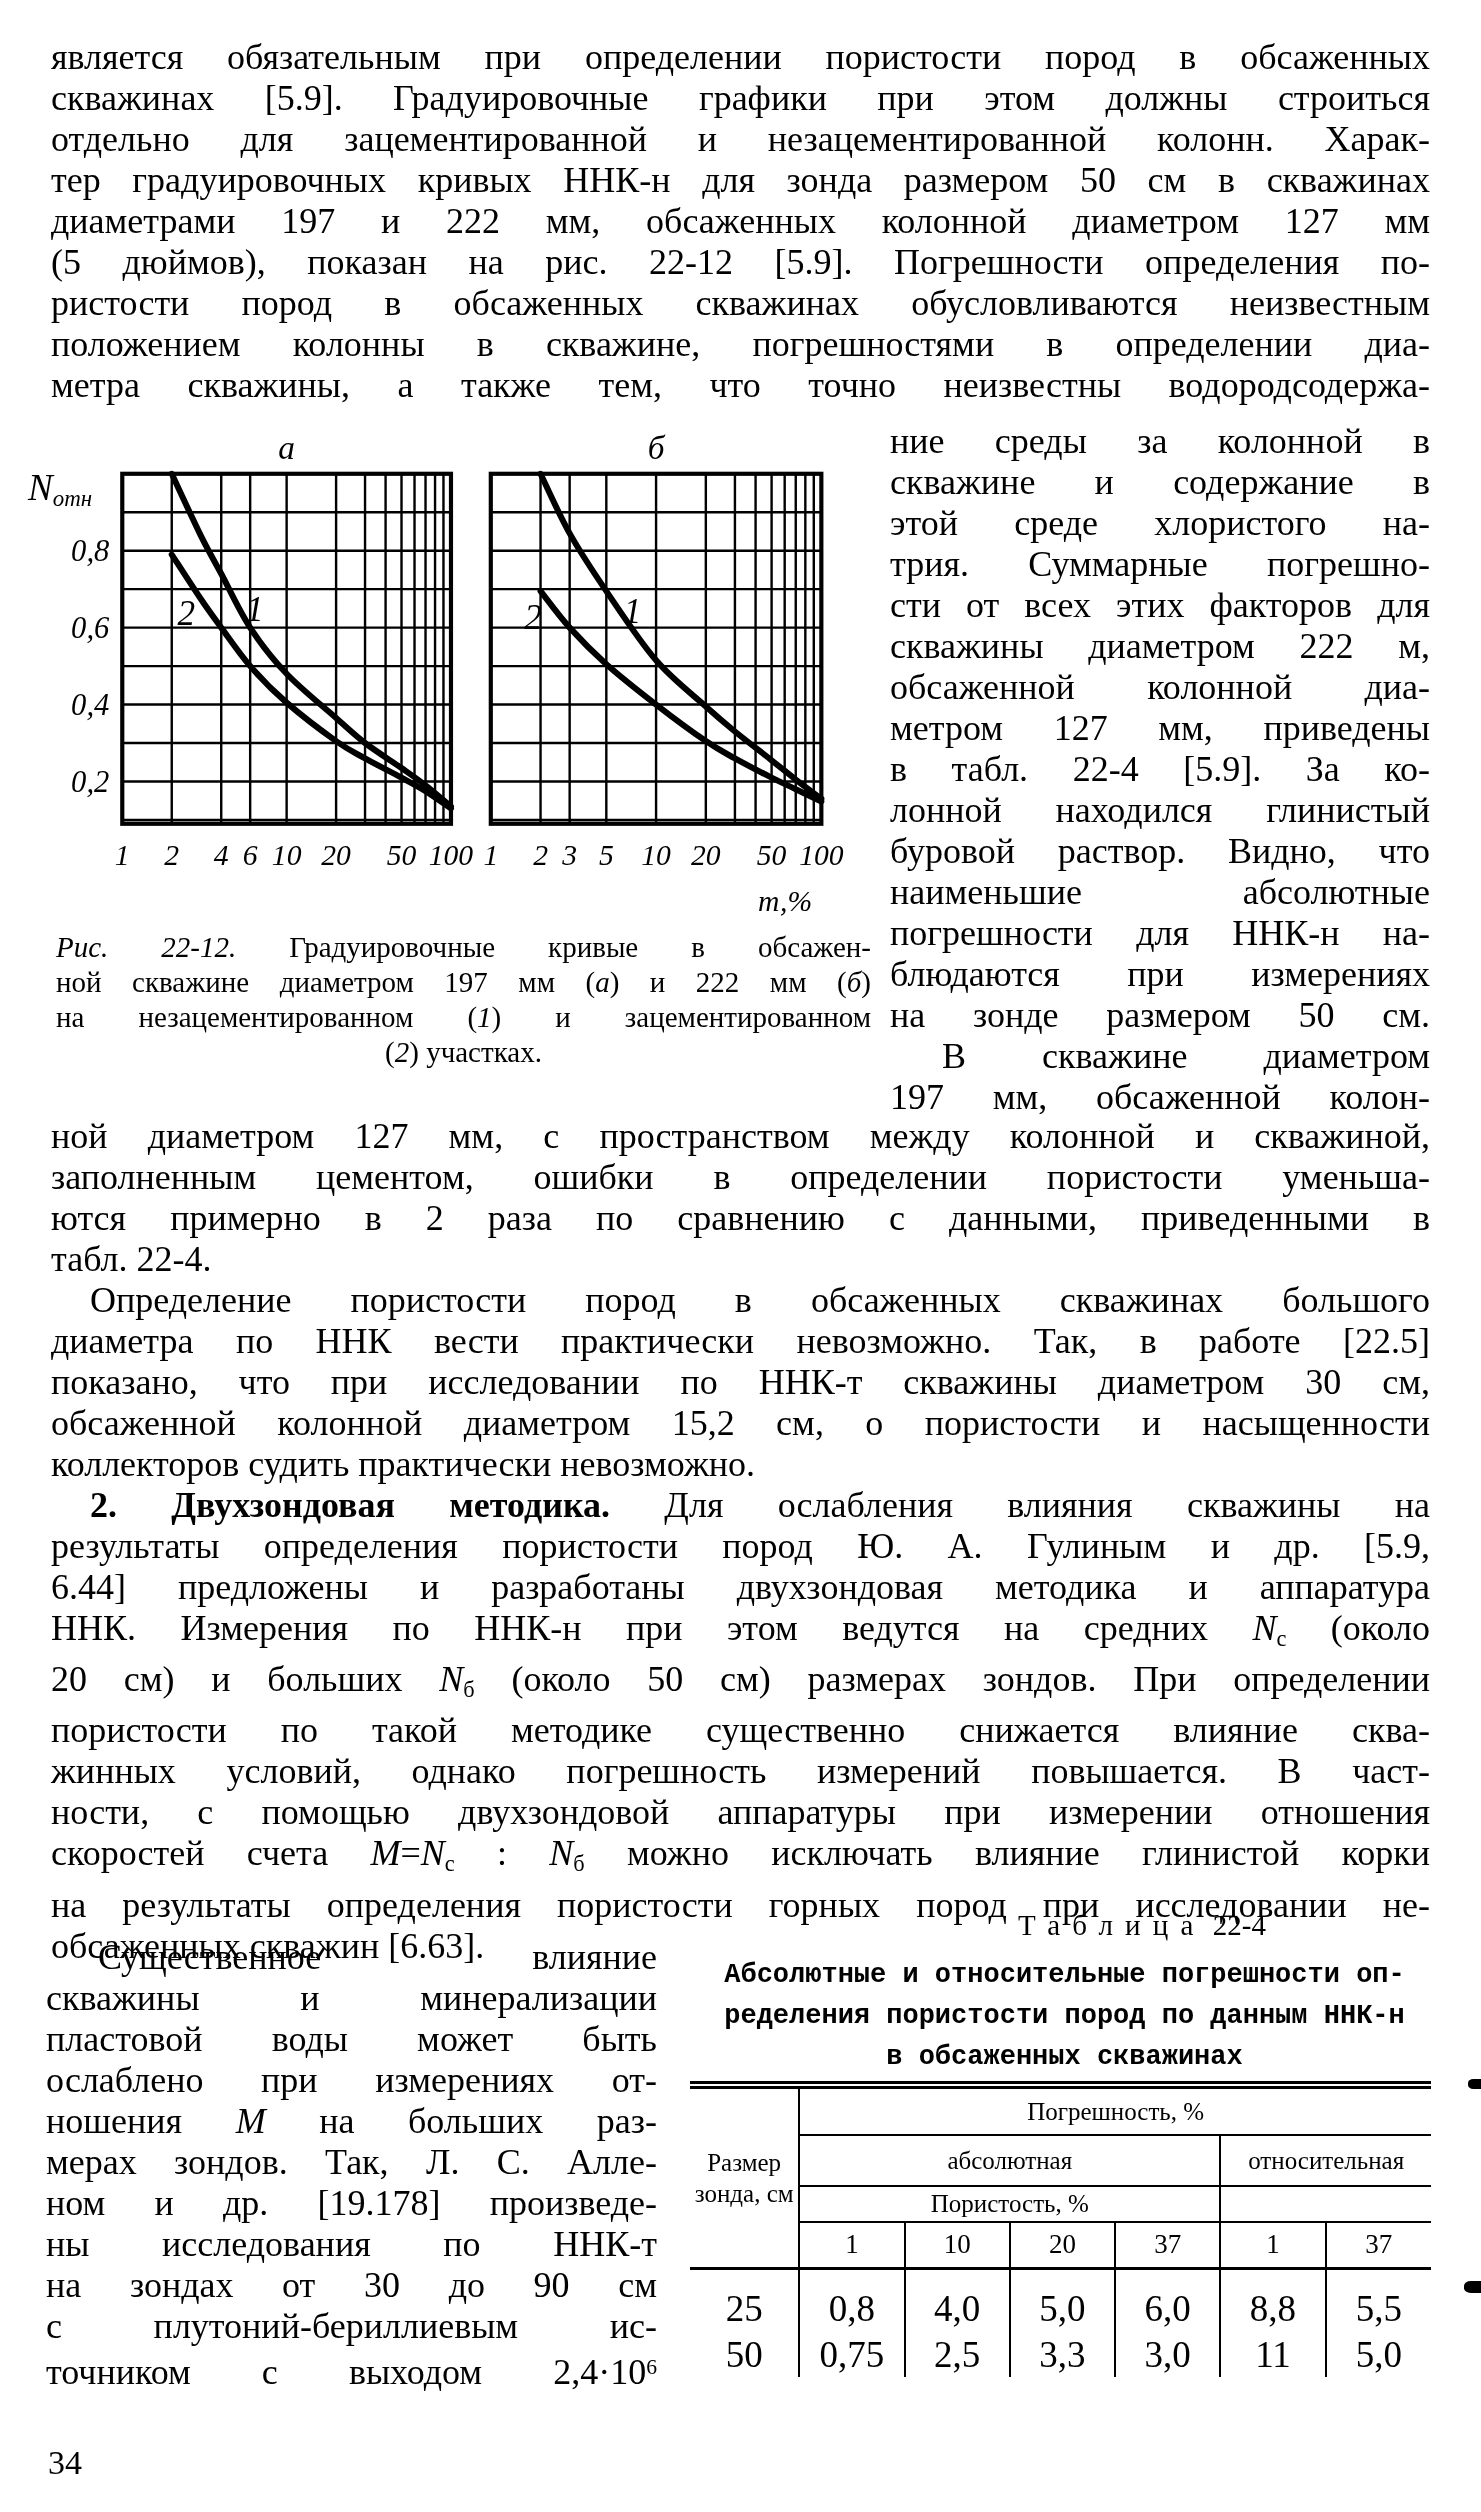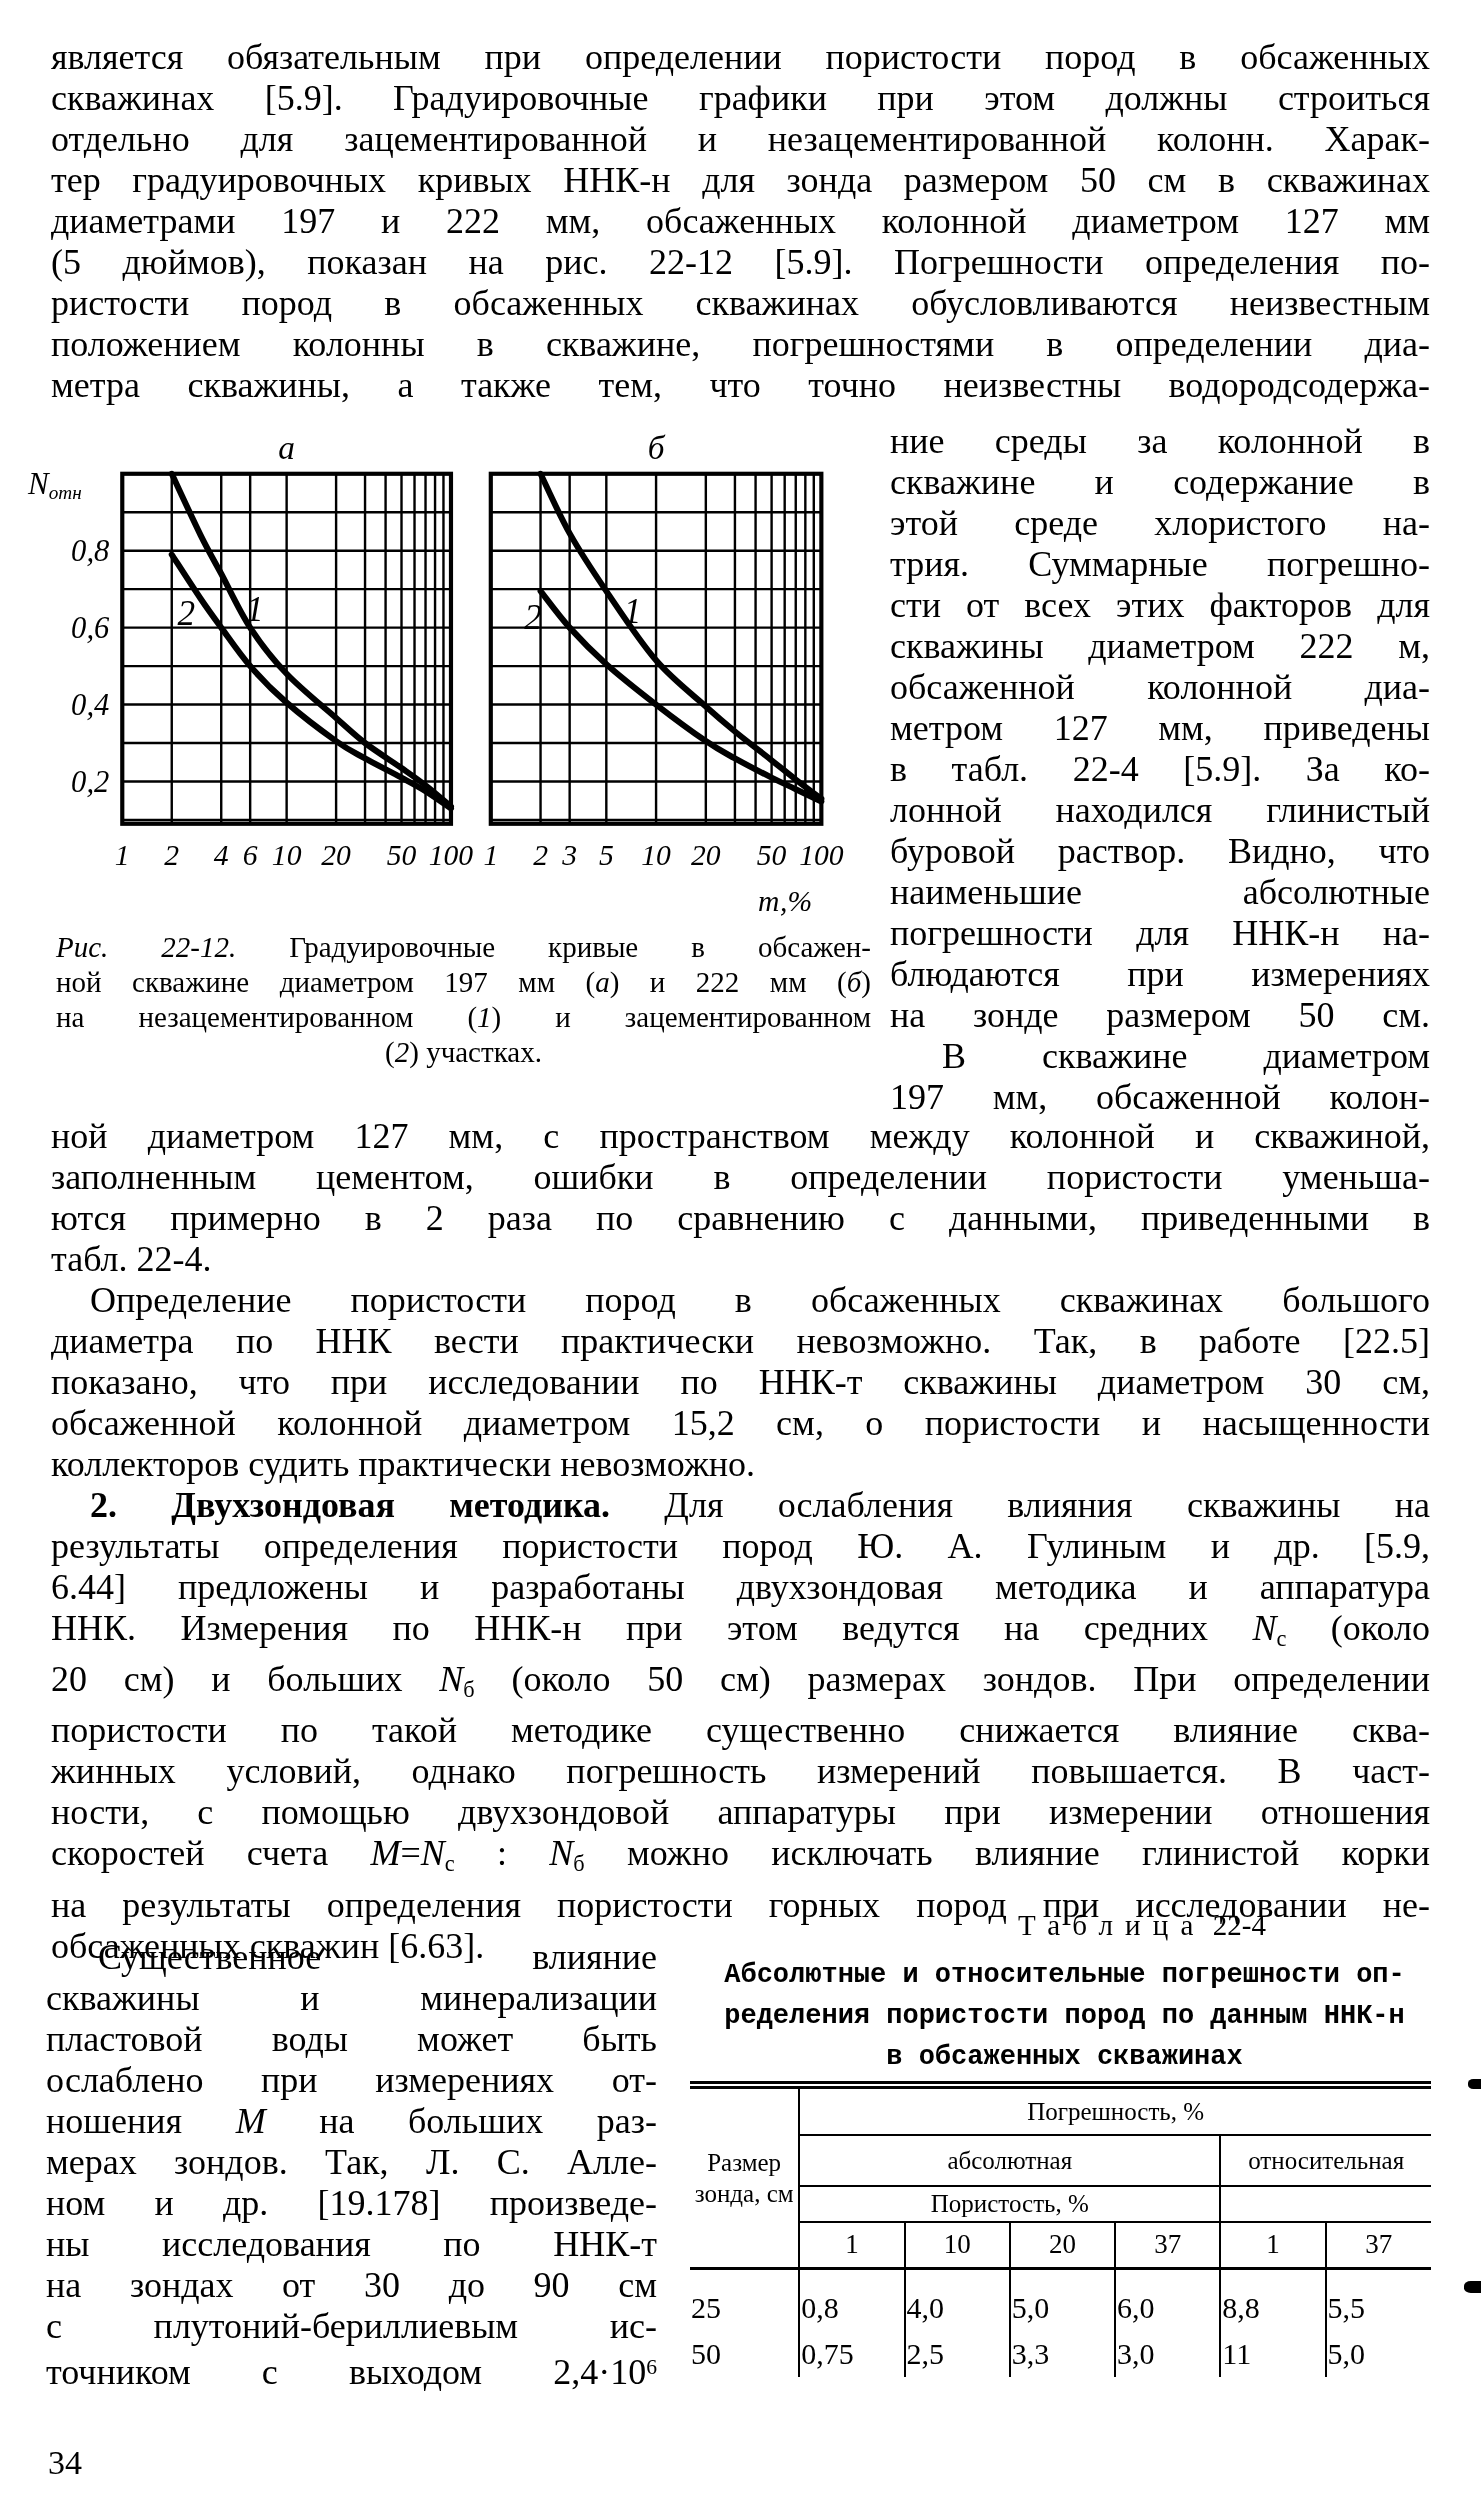--- a/index.html
+++ b/index.html
@@ -13,21 +13,21 @@
   .ind{text-indent:39px;}
   .ind2{text-indent:52px;}
 
   .top-block{position:absolute;left:51px;top:37px;width:1379px;}
   .right-col{position:absolute;left:890px;top:421px;width:540px;}
   .mid-block{position:absolute;left:51px;top:1116px;width:1379px;}
   .bottom-left{position:absolute;left:46px;top:1937px;width:611px;}
 
   
   .fig-svg{position:absolute;left:0;top:421px;width:889px;height:500px;}
-  .y-axis-label{position:absolute;left:28px;top:466px;font-size:31px;font-style:italic;}
+  .y-axis-label{position:absolute;left:28px;top:466px;font-size:37px;font-style:italic;}
   .seg-sub{font-size:0.62em;vertical-align:-0.28em;letter-spacing:0;}
   .seg-sup{font-size:0.6em;vertical-align:0.45em;}
   .seg-i{font-style:italic;}
   .seg-b{font-weight:bold;}
 
   .fig-caption{position:absolute;left:56px;top:930px;width:815px;}
   .cap-ln{font-size:29px;line-height:35px;}
   .cap-just{text-align:justify;text-align-last:justify;}
   .cap-center{text-align:center;}
 
@@ -45,21 +45,21 @@
   .hdr{font-size:25px;}
   .c1h{font-size:25px;line-height:31px;border-right:2.3px solid #000;border-bottom:3.7px solid #000;padding:0 3.7px;}
   .hb{border-bottom:2.3px solid #000;}
   .vg{border-right:2.3px solid #000;margin-top:28px;}
   .v{border-right:2.3px solid #000;}
   .r1{height:50px;}
   .r2{height:51px;}
   .r3{height:36px;}
   .r4{height:46px;font-size:27px;}
   .r4 th{border-bottom:3.7px solid #000;}
-  td.d{font-size:30px;text-align:left;vertical-align:middle;height:44px;}
+  td.d{font-size:37px;text-align:center;vertical-align:middle;height:44px;}
   tr.dr1 td{padding-top:16.7px;}
   td.dc1{border-right:2.3px solid #000;}
 
   .page-number{position:absolute;left:48px;top:2444px;font-size:34px;}
 
   .artifact{position:absolute;background:#000;border-radius:40% 0 0 40%;}
   .a1{left:1468px;top:2079px;width:13px;height:10.2px;}
   .a2{left:1464px;top:2281px;width:16.7px;height:12px;}
 
   svg text{font-family:"Liberation Serif","DejaVu Serif",serif;}

